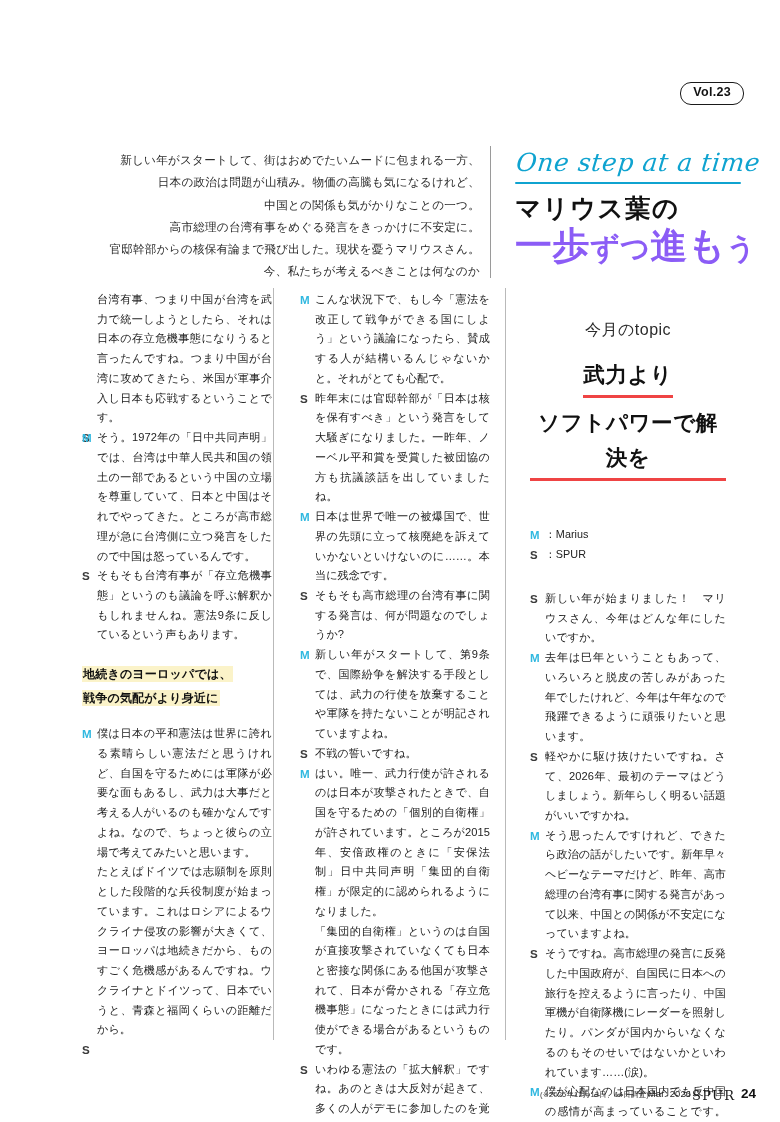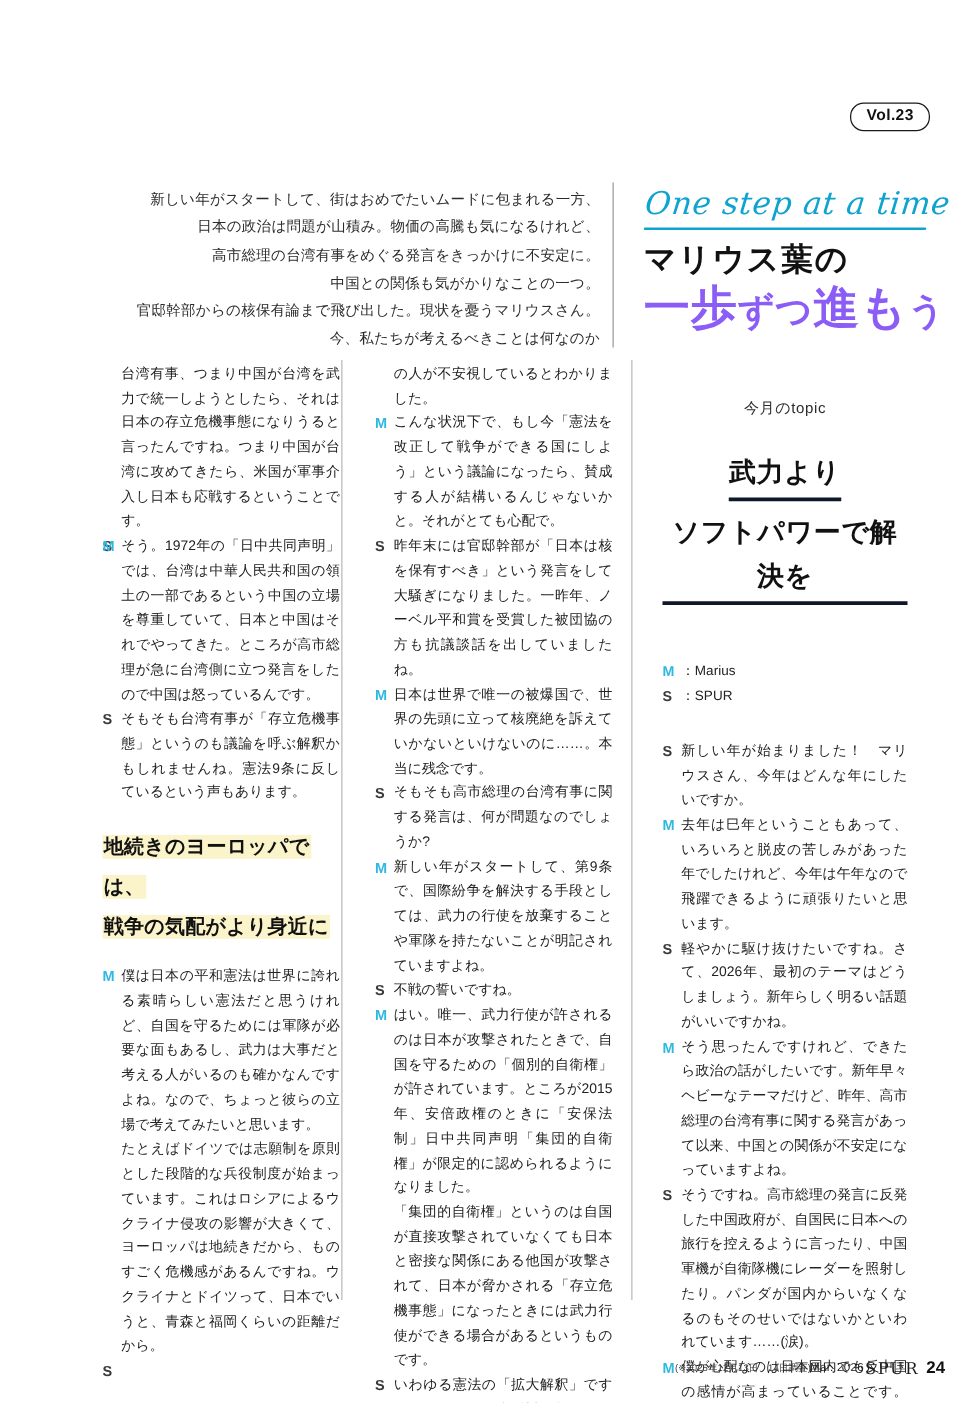--- a/index.html
+++ b/index.html
@@ -153,50 +153,50 @@
   .marker.m { color: #30b8e0; }
   .marker.s { color: #3a3a3a; }
 
   
   .subhead {
     margin: 17px 0 14px 0;
     padding-left: 0px;
   }
   .subhead span {
     display: inline;
-    font-size: 16px;
+    font-size: 12px;
     font-weight: bold;
     line-height: 2.0;
     letter-spacing: 0.2px;
     color: #111;
     background: #fbf3c9;
     box-decoration-break: clone;
     -webkit-box-decoration-break: clone;
     padding: 1px 1px;
   }
 
   
   .topic-label {
     text-align: center;
-    font-size: 12px;
+    font-size: 16px;
     letter-spacing: 0.5px;
     color: #2b2b2b;
-    margin: 26px 0 24px 0;
+    margin: 26px 0 14px 0;
   }
   .topic-title {
     text-align: center;
     font-size: 21.5px;
     font-weight: bold;
     letter-spacing: 0.6px;
     line-height: 1.62;
     color: #111;
   }
   .topic-title .u {
     display: inline-block;
-    border-bottom: 3px solid #0f172a;
+    border-bottom: 3px solid #ef4444;
     padding-bottom: 2px;
   }
   .topic-title .l2 { margin-top: 8px; }
 
   .legend {
     margin: 44px 0 24px 0;
     padding-left: 15px;
     font-size: 10.8px;
     line-height: 1.85;
     color: #222;
@@ -260,22 +260,22 @@
 
 <div class="page">
 
   <div class="vol-badge">Vol.23</div>
 
   <div class="header">
 
     <div class="lede">
       <div>新しい年がスタートして、街はおめでたいムードに包まれる一方、</div>
       <div>日本の政治は問題が山積み。物価の高騰も気になるけれど、</div>
+      <div>中国との関係も気がかりなことの一つ。</div>
       <div>高市総理の台湾有事をめぐる発言をきっかけに不安定に。</div>
-      <div>中国との関係も気がかりなことの一つ。</div>
       <div>官邸幹部からの核保有論まで飛び出した。現状を憂うマリウスさん。</div>
       <div>今、私たちが考えるべきことは何なのか</div>
     </div>
 
     <div class="title-block">
       <div class="script-title">One step at a time</div>
       <div class="script-underline"></div>
       <div class="jp-title-1">マリウス葉の</div>
       <div class="jp-title-2"><span>一歩</span><span class="sm">ずつ</span><span>進も</span><span class="sm">う</span></div>
     </div>
@@ -297,21 +297,20 @@
 
     <div class="para"><span class="marker m">M</span><span>僕は日本の平和憲法は世界に誇れる素晴らしい憲法だと思うけれど、自国を守るためには軍隊が必要な面もあるし、武力は大事だと考える人がいるのも確かなんですよね。なので、ちょっと彼らの立場で考えてみたいと思います。</span></div>
     <div class="para no-marker"><span>たとえばドイツでは志願制を原則とした段階的な兵役制度が始まっています。これはロシアによるウクライナ侵攻の影響が大きくて、ヨーロッパは地続きだから、ものすごく危機感があるんですね。ウクライナとドイツって、日本でいうと、青森と福岡くらいの距離だから。</span></div>
     <div class="para">
         <span class="marker s">S</span>
       </div>
 
   </div>
 
   <div class="col col-2">
-    <div class="para no-marker"><span>の人が不安視しているとわかりました。</span></div>
     <div class="para"><span class="marker m">M</span><span>こんな状況下で、もし今「憲法を改正して戦争ができる国にしよう」という議論になったら、賛成する人が結構いるんじゃないかと。それがとても心配で。</span></div>
     <div class="para"><span class="marker s">S</span><span>昨年末には官邸幹部が「日本は核を保有すべき」という発言をして大騒ぎになりました。一昨年、ノーベル平和賞を受賞した被団協の方も抗議談話を出していましたね。</span></div>
     <div class="para"><span class="marker m">M</span><span>日本は世界で唯一の被爆国で、世界の先頭に立って核廃絶を訴えていかないといけないのに……。本当に残念です。</span></div>
     <div class="para"><span class="marker s">S</span><span>そもそも高市総理の台湾有事に関する発言は、何が問題なのでしょうか?</span></div>
     <div class="para"><span class="marker m">M</span><span>新しい年がスタートして、第9条で、国際紛争を解決する手段としては、武力の行使を放棄することや軍隊を持たないことが明記されていますよね。</span></div>
     <div class="para"><span class="marker s">S</span><span>不戦の誓いですね。</span></div>
     <div class="para"><span class="marker m">M</span><span>はい。唯一、武力行使が許されるのは日本が攻撃されたときで、自国を守るための「個別的自衛権」が許されています。ところが2015年、安倍政権のときに「安保法制」日中共同声明「集団的自衛権」が限定的に認められるようになりました。</span></div>
     <div class="para no-marker"><span>「集団的自衛権」というのは自国が直接攻撃されていなくても日本と密接な関係にある他国が攻撃されて、日本が脅かされる「存立危機事態」になったときには武力行使ができる場合があるというものです。</span></div>
     <div class="para"><span class="marker s">S</span><span>いわゆる憲法の「拡大解釈」ですね。あのときは大反対が起きて、多くの人がデモに参加したのを覚えています。日本と密接な他国とはどの国を指すのか、「存立危機事態」は具体的にどんな状態なのか──。そのときの政権の解釈次第で、いくらでも武力行使が可能になることにみんな危機感を持ちました。</span></div>
 

